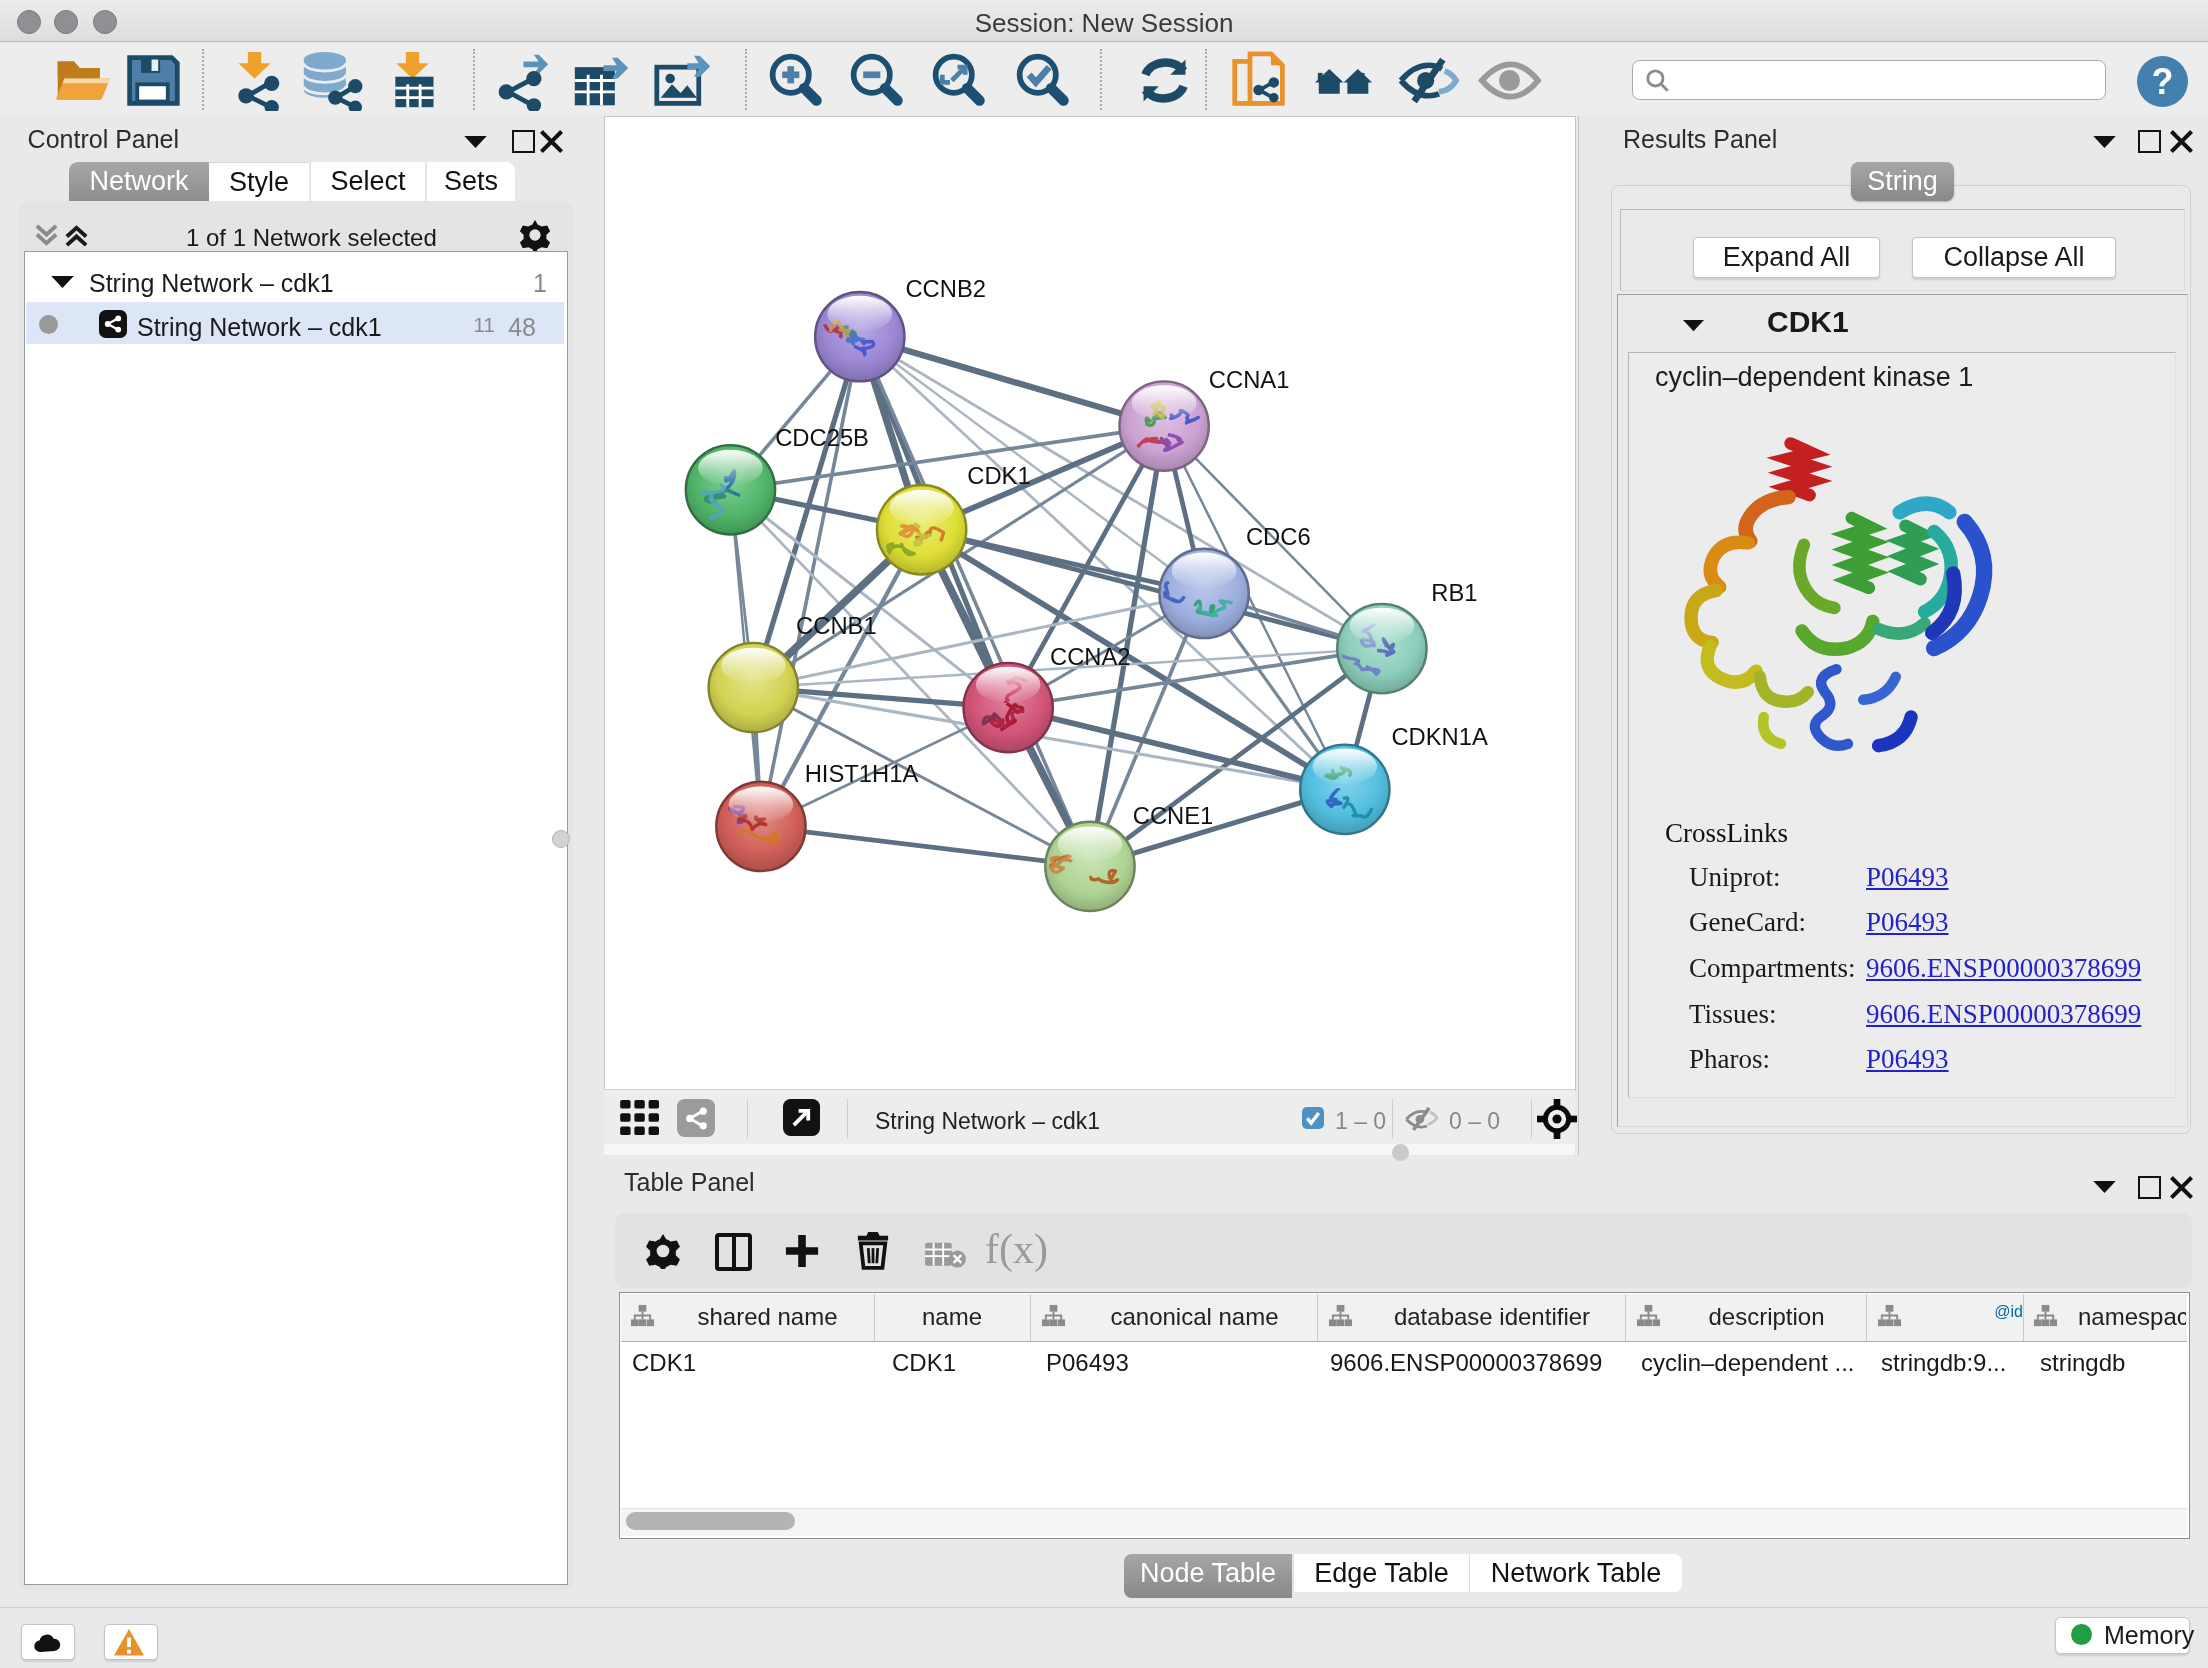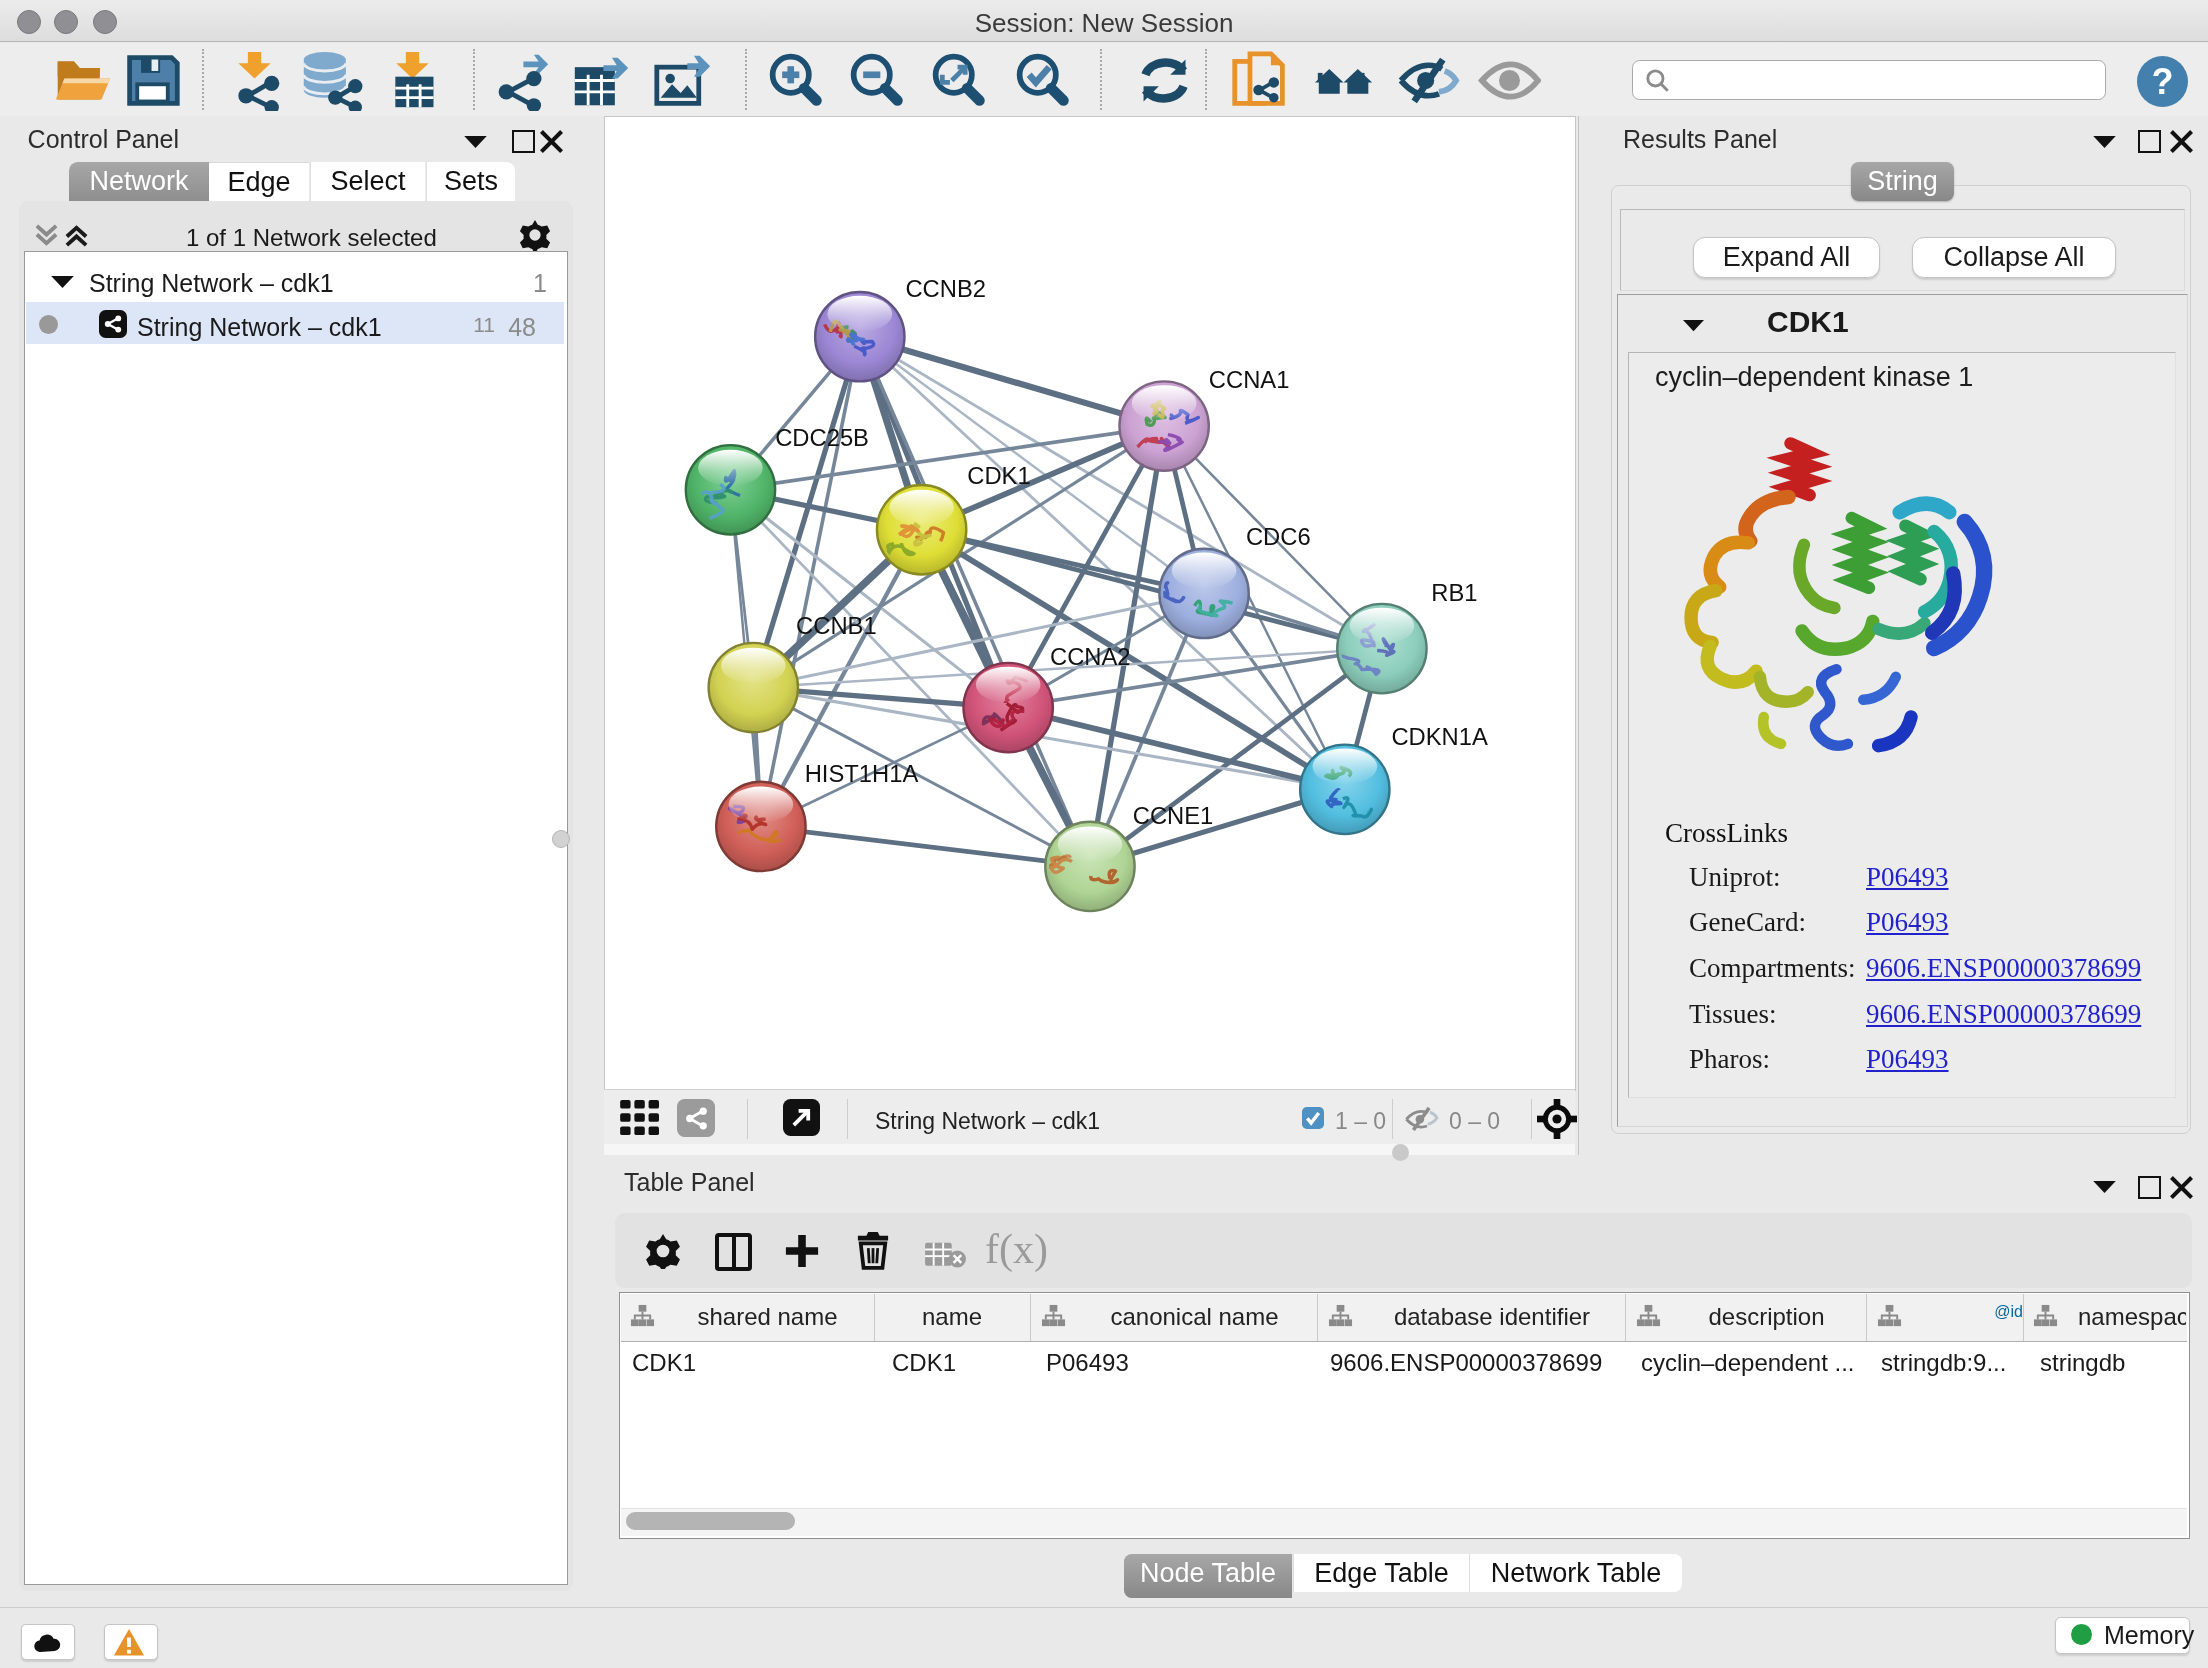--- a/index.html
+++ b/index.html
@@ -8,21 +8,21 @@
 .titlebar{left:0;top:0;width:2208px;height:41px;background:linear-gradient(#ececec,#dddddd);border-bottom:1.9px solid #b5b5b5}
 .tl{border-radius:50%;width:22px;height:22px;top:9.5px;background:#8f8f94;border:1px solid #79797e}
 .wintitle{top:7.6px;width:2208px;text-align:center;font-size:26px;color:#3a3a3a}
 .toolbar{left:0;top:43px;width:2208px;height:73px;background:#ededed}
 .vsep{top:49px;height:61px;width:0;border-left:2.9px dotted #a9a9a9}
 .ticon{top:50px}
 .searchbox{left:1632px;top:60px;width:472px;height:38px;background:#fff;border:1.9px solid #a9a9a9;border-radius:7.6px}
 .panel-title{font-size:25px;color:#2c2c2c}
 .tabsel{background:linear-gradient(#a7a7a7,#888888);color:#fff;text-align:center}
 .tabwhite{background:#fff;color:#111;text-align:center}
-.btn{background:#fff;border:1px solid #c4c4c4;border-radius:12px;box-shadow:0 1.9px 1.9px rgba(0,0,0,0.12);text-align:center}
+.btn{background:#fff;border:1px solid #c4c4c4;border-radius:4px;box-shadow:0 1.9px 1.9px rgba(0,0,0,0.12);text-align:center}
 .serif{font-family:"Liberation Serif",serif}
 a.lnk{color:#2222cc;text-decoration:underline}
 </style>
 </head>
 <body>
 
 <div class="abs titlebar"></div>
 <div class="abs tl" style="left:17px"></div>
 <div class="abs tl" style="left:54px"></div>
 <div class="abs tl" style="left:93px"></div>
@@ -214,21 +214,21 @@
 <div class="abs panel-title" style="left:27.6px;top:125px">Control Panel</div>
 <svg class="abs" style="left:463px;top:134px" width="25" height="15" viewBox="0 0 26 16">
     <path d="M1 2 h24 l-12 13 z" fill="#111"></path>
   </svg>
 <div class="abs" style="left:512px;top:130px;width:19px;height:19px;border:2.9px solid #111"></div>
 <svg class="abs" style="left:540px;top:130px" width="23" height="23" viewBox="0 0 24 24">
     <path d="M3 0 L12 9 21 0 24 3 15 12 24 21 21 24 12 15 3 24 0 21 9 12 0 3 z" fill="#111"></path>
   </svg>
 
 <div class="abs tabsel" style="left:69px;top:162px;width:140px;height:48px;border-radius:8.6px 0 0 8.6px;font-size:27px;line-height:39px">Network</div>
-<div class="abs tabwhite" style="left:209px;top:162px;width:100px;height:39px;border-top:1px solid #d8d8d8;font-size:27px;line-height:39px">Edge</div>
+<div class="abs tabwhite" style="left:209px;top:162px;width:100px;height:39px;border-top:1px solid #d8d8d8;font-size:27px;line-height:39px">Style</div>
 <div class="abs tabwhite" style="left:310px;top:162px;width:114px;height:39px;border-left:1.9px solid #e0e0e0;font-size:27px;line-height:39px">Select</div>
 <div class="abs tabwhite" style="left:426px;top:162px;width:88px;height:50px;border-left:1.9px solid #e0e0e0;border-radius:0 8.6px 8.6px 0;font-size:27px;line-height:39px">Sets</div>
 
 <div class="abs" style="left:19px;top:201px;width:554px;height:1390px;background:#e4e4e4;border-radius:9.5px"></div>
 <svg class="abs" style="left:34px;top:223px" width="25" height="25" viewBox="0 0 26 26">
     <g fill="none" stroke="#8a8a8a" stroke-width="4">
       <path d="M3 3 l10 9 10 -9"></path>
       <path d="M3 12 l10 9 10 -9"></path>
     </g>
   </svg>

